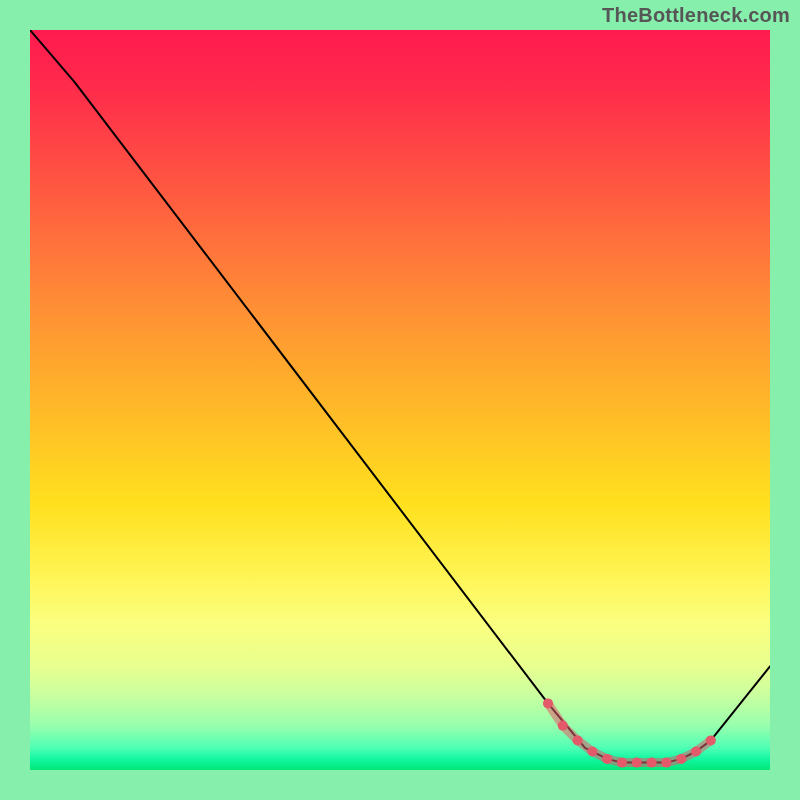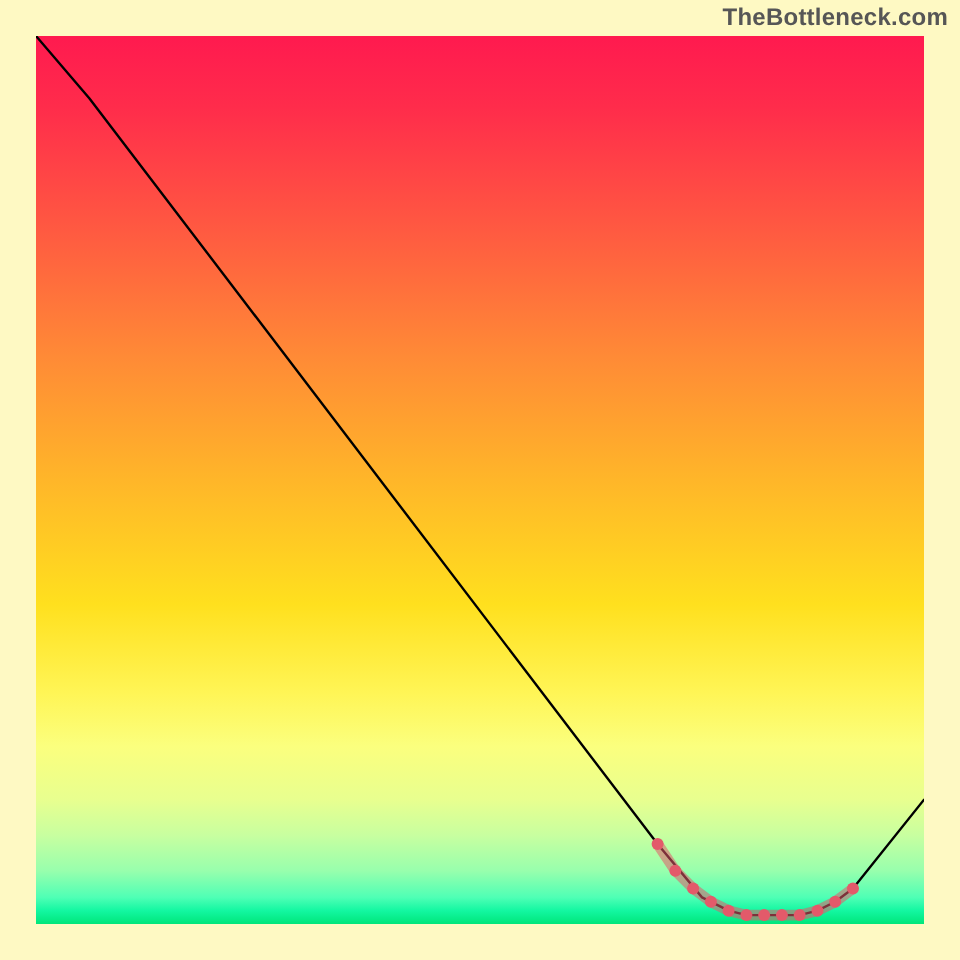--- a/index.html
+++ b/index.html
@@ -1,21 +1,21 @@
 <!DOCTYPE html>
 <html><head>
 <meta charset="utf-8">
 <style>
   * { margin: 0; padding: 0; box-sizing: border-box; }
   html, body { width: 800px; height: 800px; overflow: hidden; background: #000; }
   .frame {
     position: relative;
     width: 800px;
     height: 800px;
-    background: #fef9c3;
+    background: #86efac;
   }
   .attribution {
     position: absolute;
     top: 4px;
     right: 10px;
     font-family: Arial, Helvetica, sans-serif;
     font-size: 20px;
     font-weight: bold;
     color: #565656;
     letter-spacing: 0.2px;

